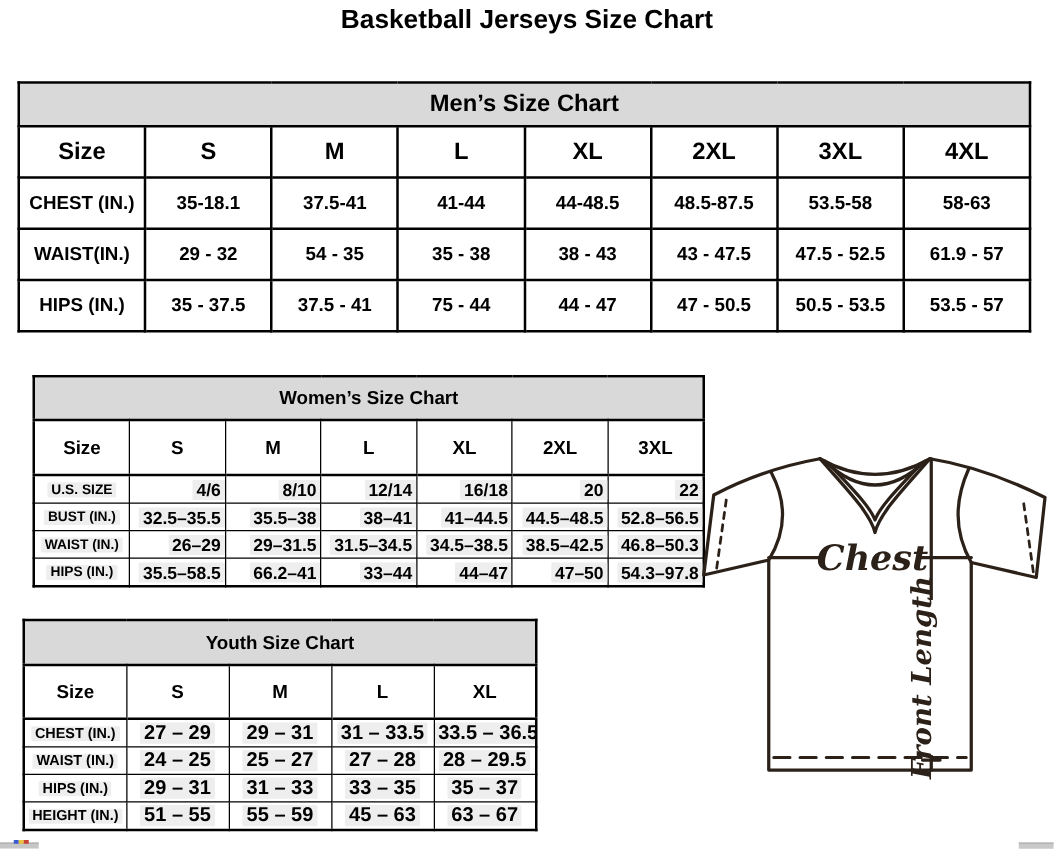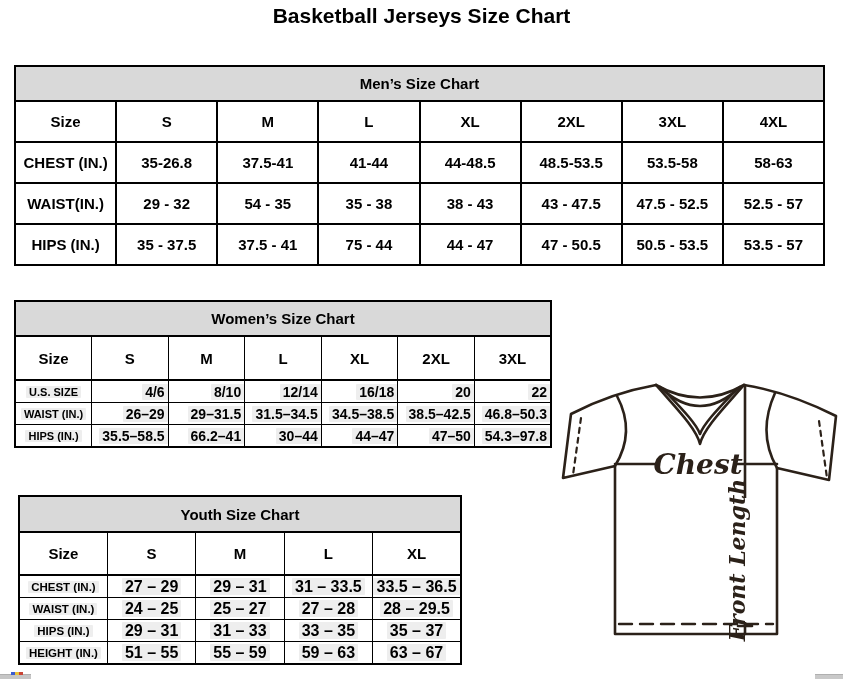--- a/index.html
+++ b/index.html
@@ -18,40 +18,40 @@
   .band{
     background:#d9d9d9;border:2px solid #000;
     text-align:center;font-weight:bold;font-size:16px;color:#000;
   }
   .chart th,.chart td{
     border:1px solid #000;text-align:center;vertical-align:middle;
     color:#000;font-weight:bold;padding:0;overflow:hidden;white-space:nowrap;
   }
   
   #mens-table{left:14px;top:65px;width:811px;}
-  #mens-table th,#mens-table td{border-width:2px;font-size:15px;}
+  #mens-table th,#mens-table td{border-width:2px;font-size:19px;}
   #mens-table .band{height:33px;}
   #mens-table thead th{height:39px;}
   #mens-table tbody td,#mens-table tbody th{height:39px;font-size:15px;}
   
-  #womens-table{left:14px;top:300px;width:538px;}
+  #womens-table{left:26px;top:300px;width:538px;}
   #womens-table{border:2px solid #000;}
   #womens-table .band{height:33px;font-size:15px;}
   #womens-table thead th{height:42px;font-size:15px;border-bottom:2px solid #000;}
   #womens-table tbody th{font-size:11px;height:21px;}
   #womens-table tbody td{font-size:14px;height:21px;text-align:right;}
   
-  #youth-table{left:18px;top:495px;width:444px;border:2px solid #000;}
+  #youth-table{left:18px;top:495px;width:412px;border:2px solid #000;}
   #youth-table .band{height:34px;font-size:15px;}
   #youth-table thead th{height:41px;font-size:15px;border-bottom:2px solid #000;}
   #youth-table tbody th{font-size:11.5px;height:21px;}
   #youth-table tbody td{font-size:16px;height:21px;}
   .hl{background:#eeeeee;padding:0 3px;border-radius:1px;}
   
-  .diagram{position:absolute;left:556px;top:376px;width:287px;height:272px;}
+  .diagram{position:absolute;left:556px;top:358px;width:287px;height:272px;}
   .diagram svg{display:block;}
   
   .sb-left{position:absolute;left:0;top:674px;width:31px;height:4px;background:#c6c6c6;border-top:1px solid #b0b0b0;}
   .sb-right{position:absolute;left:815px;top:674px;width:28px;height:5px;background:#c9c9c9;border-top:1px solid #b0b0b0;}
   .favicon-sliver{position:absolute;left:11px;top:672px;width:12px;height:3px;display:flex;}
   .favicon-sliver i{flex:1;display:block;height:3px;}
   .fv-b{background:#3b5bd0;} .fv-y{background:#e8c33b;} .fv-r{background:#c94335;}
 </style>
 </head>
 <body>
@@ -70,37 +70,37 @@
         <th>L</th>
         <th>XL</th>
         <th>2XL</th>
         <th>3XL</th>
         <th>4XL</th>
       </tr>
   </thead>
   <tbody>
       <tr>
         <th><span>CHEST (IN.)</span></th>
-        <td><span>35-26.8</span></td>
+        <td><span>35-18.1</span></td>
         <td><span>37.5-41</span></td>
         <td><span>41-44</span></td>
         <td><span>44-48.5</span></td>
-        <td><span>48.5-53.5</span></td>
+        <td><span>48.5-87.5</span></td>
         <td><span>53.5-58</span></td>
         <td><span>58-63</span></td>
       </tr>
       <tr>
         <th><span>WAIST(IN.)</span></th>
         <td><span>29 - 32</span></td>
         <td><span>54 - 35</span></td>
         <td><span>35 - 38</span></td>
         <td><span>38 - 43</span></td>
         <td><span>43 - 47.5</span></td>
         <td><span>47.5 - 52.5</span></td>
-        <td><span>52.5 - 57</span></td>
+        <td><span>61.9 - 57</span></td>
       </tr>
       <tr>
         <th><span>HIPS (IN.)</span></th>
         <td><span>35 - 37.5</span></td>
         <td><span>37.5 - 41</span></td>
         <td><span>75 - 44</span></td>
         <td><span>44 - 47</span></td>
         <td><span>47 - 50.5</span></td>
         <td><span>50.5 - 53.5</span></td>
         <td><span>53.5 - 57</span></td>
@@ -127,33 +127,42 @@
       <tr>
         <th><span class="hl">U.S. SIZE</span></th>
         <td><span class="hl">4/6</span></td>
         <td><span class="hl">8/10</span></td>
         <td><span class="hl">12/14</span></td>
         <td><span class="hl">16/18</span></td>
         <td><span class="hl">20</span></td>
         <td><span class="hl">22</span></td>
       </tr>
       <tr>
+        <th><span class="hl">BUST (IN.)</span></th>
+        <td><span class="hl">32.5–35.5</span></td>
+        <td><span class="hl">35.5–38</span></td>
+        <td><span class="hl">38–41</span></td>
+        <td><span class="hl">41–44.5</span></td>
+        <td><span class="hl">44.5–48.5</span></td>
+        <td><span class="hl">52.8–56.5</span></td>
+      </tr>
+      <tr>
         <th><span class="hl">WAIST (IN.)</span></th>
         <td><span class="hl">26–29</span></td>
         <td><span class="hl">29–31.5</span></td>
         <td><span class="hl">31.5–34.5</span></td>
         <td><span class="hl">34.5–38.5</span></td>
         <td><span class="hl">38.5–42.5</span></td>
         <td><span class="hl">46.8–50.3</span></td>
       </tr>
       <tr>
         <th><span class="hl">HIPS (IN.)</span></th>
         <td><span class="hl">35.5–58.5</span></td>
         <td><span class="hl">66.2–41</span></td>
-        <td><span class="hl">30–44</span></td>
+        <td><span class="hl">33–44</span></td>
         <td><span class="hl">44–47</span></td>
         <td><span class="hl">47–50</span></td>
         <td><span class="hl">54.3–97.8</span></td>
       </tr>
     </tbody>
 </table>
 
 <table class="chart" id="youth-table">
   <thead>
     <tr>
@@ -186,21 +195,21 @@
         <th><span class="hl">HIPS (IN.)</span></th>
         <td><span class="hl">29 – 31</span></td>
         <td><span class="hl">31 – 33</span></td>
         <td><span class="hl">33 – 35</span></td>
         <td><span class="hl">35 – 37</span></td>
       </tr>
       <tr>
         <th><span class="hl">HEIGHT (IN.)</span></th>
         <td><span class="hl">51 – 55</span></td>
         <td><span class="hl">55 – 59</span></td>
-        <td><span class="hl">59 – 63</span></td>
+        <td><span class="hl">45 – 63</span></td>
         <td><span class="hl">63 – 67</span></td>
       </tr>
     </tbody>
 </table>
 
 <div class="diagram">
   <svg width="287" height="272" viewBox="0 0 287 272">
     <g stroke="#2b2119" stroke-width="2.6" fill="none" stroke-linejoin="round" stroke-linecap="round">
 
       <path d="M100,9 Q55,17 15,38 L7,102 L59,90 L59,258 L221,258 L221,92 L273,104 L280,40 Q232,16 188,9"></path>

